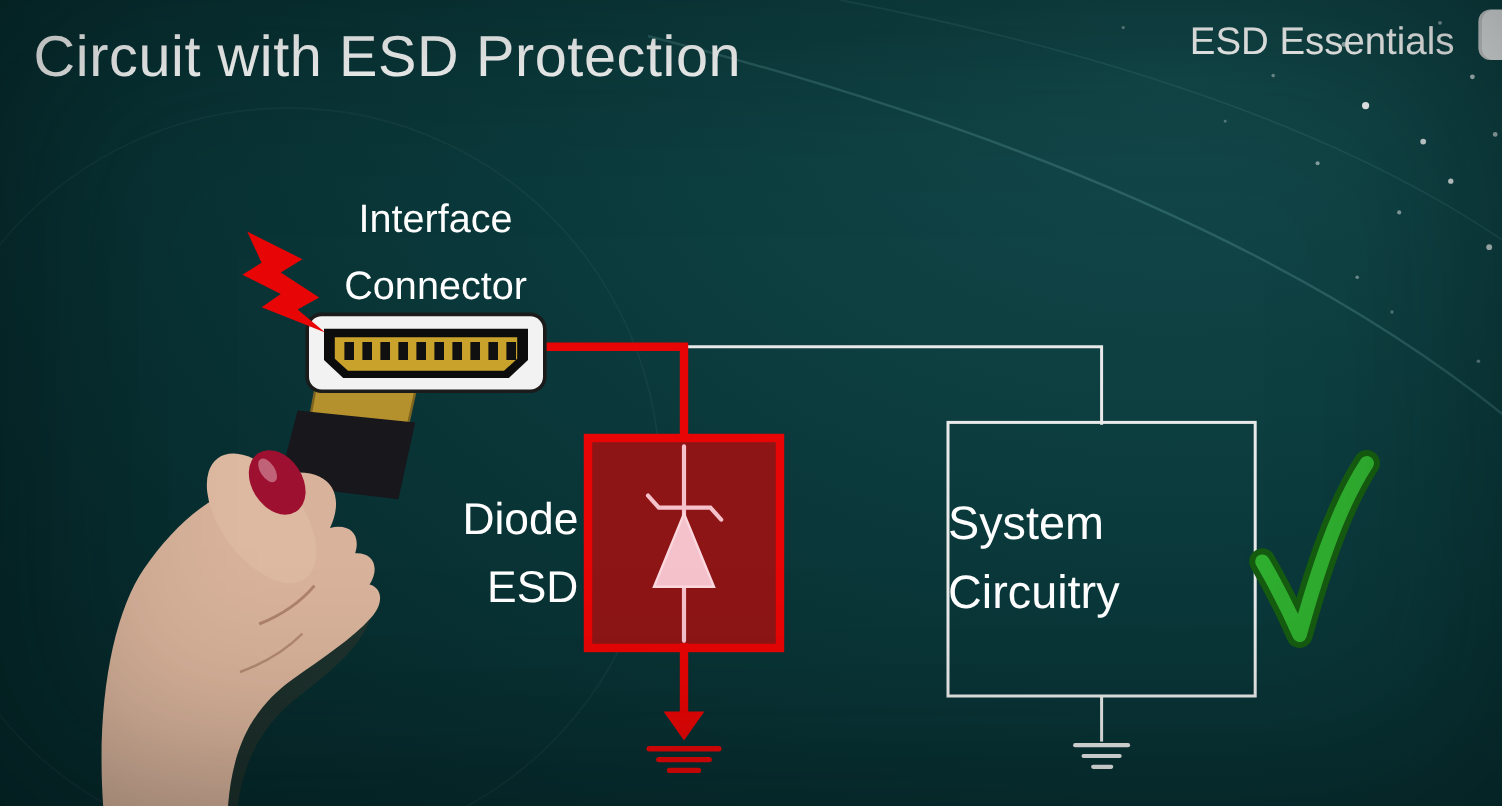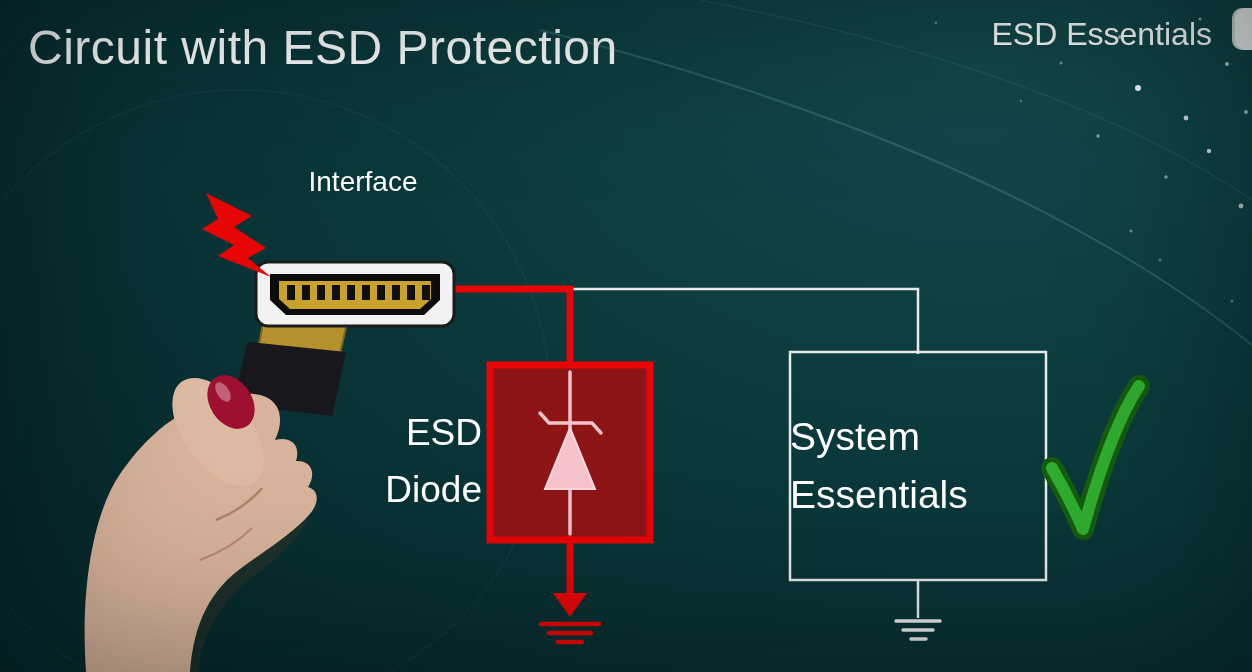--- a/index.html
+++ b/index.html
@@ -23,21 +23,21 @@
     font-size:32px; font-weight:400;
   }
   .logo {
     right:0; top:8px; width:20px; height:42px;
     background:#f2f2f2; border-radius:10px 0 0 10px;
     box-shadow: inset 3px 0 0 rgba(0,0,0,0.12);
   }
   .label { font-weight:400; }
   .connector-label {
     left:238px; top:154px; width:250px;
-    text-align:center; font-size:28px; line-height:56px;
+    text-align:center; font-size:33px; line-height:56px;
   }
   .diode-label {
     left:300px; top:404px; width:182px;
     text-align:right; font-size:37px; line-height:57px;
   }
   .system-label {
     left:790px; top:352px; width:256px; height:228px;
     display:flex; flex-direction:column; align-items:flex-start; justify-content:center;
     font-size:39px; line-height:58px; text-align:center;
   }
@@ -153,25 +153,26 @@
     <path d="M 1052 468 C 1063 487 1075 511 1083 529 C 1096 482 1114 424 1139 386" stroke="var(--check-green, #2fae2f)" stroke-width="12"></path>
   </g>
 </svg>
 
 <div class="abs title">Circuit with ESD Protection</div>
 <div class="abs brand">ESD Essentials</div>
 <div class="abs logo"></div>
 
 <div class="abs label connector-label">
   <div>Interface</div>
+  <div>Connector</div>
 </div>
 
 <div class="abs label diode-label">
+  <div>Diode</div>
   <div>ESD</div>
-  <div>Diode</div>
 </div>
 
 <div class="abs label system-label">
   <div>System</div>
-  <div>Essentials</div>
+  <div>Circuitry</div>
 </div>
 
 <div class="abs vignette"></div>
 
 </body></html>

